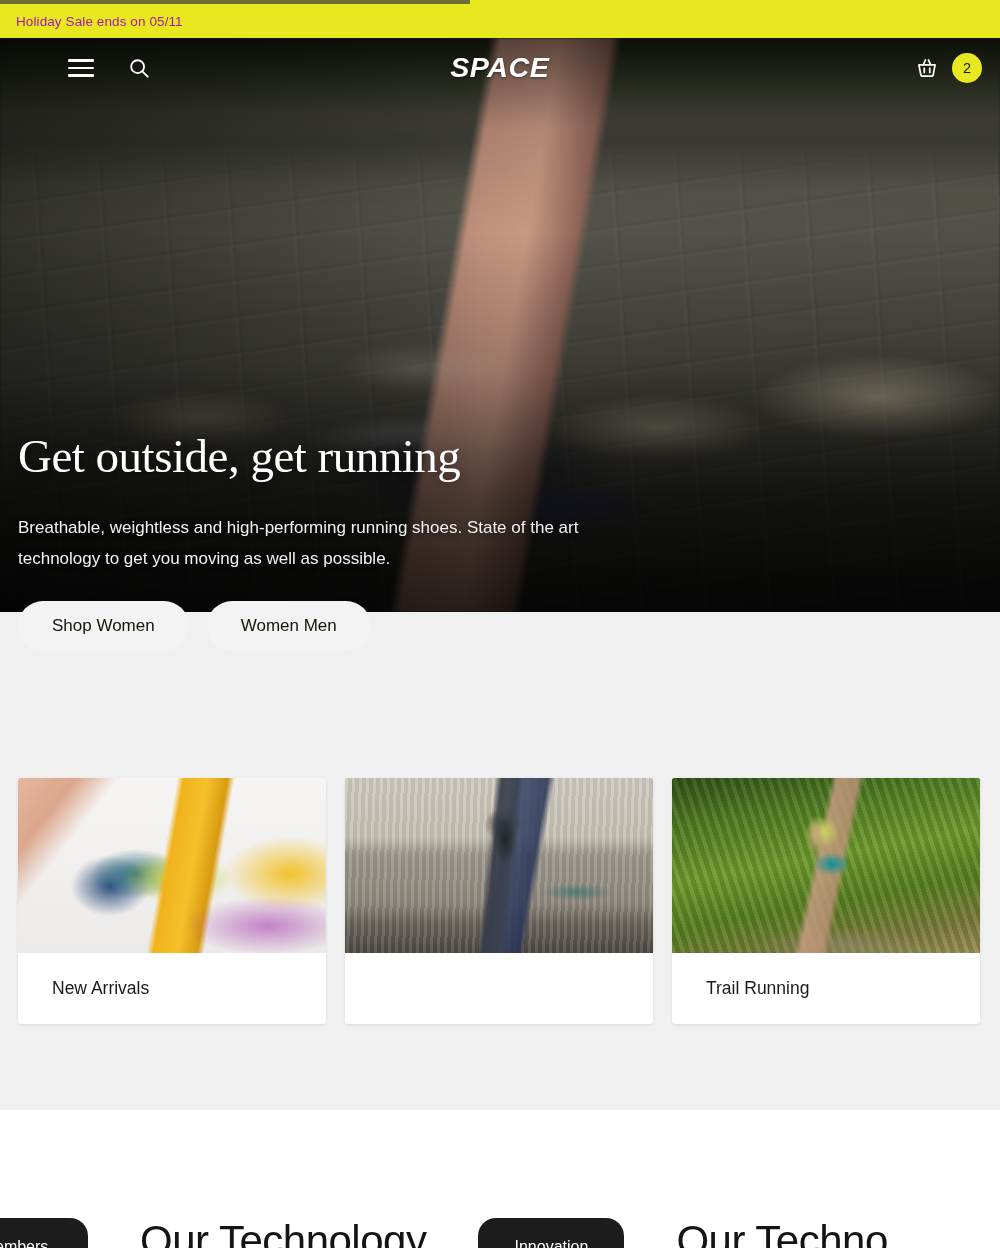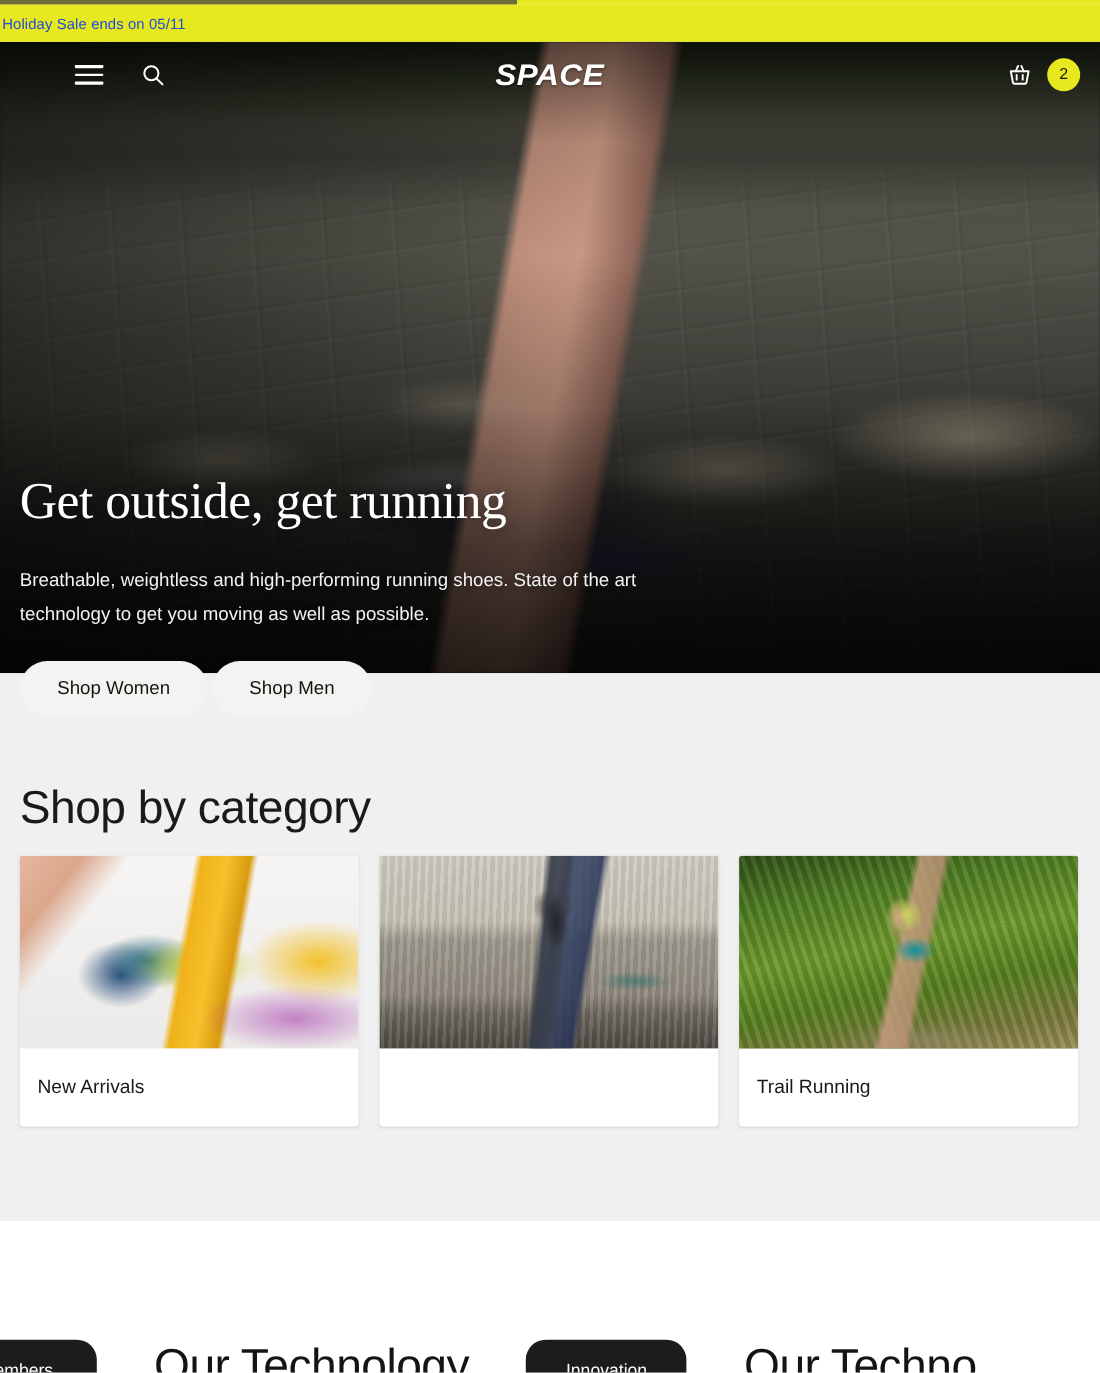--- a/index.html
+++ b/index.html
@@ -25,22 +25,22 @@
 
   
   .announce {
     position: absolute; top: 4px; left: 0;
     width: 1000px; height: 34px;
     background: #e8e81e;
     display: flex; align-items: center;
     z-index: 50;
   }
   .announce-text {
-    padding-left: 2px;
-    font-size: 13.5px; color: #1d4ed8; letter-spacing: .1px;
+    padding-left: 16px;
+    font-size: 13.5px; color: #a21caf; letter-spacing: .1px;
   }
 
   
   .hero {
     position: absolute; top: 38px; left: 0;
     width: 1000px; height: 574px;
     overflow: hidden;
     background: #2b2a27;
   }
   .hero-photo {
@@ -125,21 +125,21 @@
     color: #fff; letter-spacing: -.5px;
     text-shadow: 0 2px 10px rgba(0,0,0,.35);
     font-family: Liberation Serif, serif;
   }
   .hero-sub {
     margin-top: 31px;
     font-size: 17px; line-height: 1.85; color: #f2f2f2;
     max-width: 640px;
     text-shadow: 0 1px 6px rgba(0,0,0,.45);
   }
-  .hero-actions { margin-top: 26px; display: flex; gap: 4px; }
+  .hero-actions { margin-top: 26px; display: flex; gap: 18px; }
   .pill {
     background: #f3f3f3; color: #15150a;
     border: none; border-radius: 999px;
     padding: 15px 34px;
     font-size: 17px; font-family: "Liberation Sans", sans-serif;
     cursor: pointer;
   }
 
   
   .category {
@@ -158,21 +158,21 @@
   }
   .card {
     width: 308px; background: #fff;
     border-radius: 3px; overflow: hidden;
     box-shadow: 0 1px 3px rgba(0,0,0,.10);
     cursor: pointer;
   }
   .card-img { height: 175px; width: 100%; }
   .card-label {
     height: 71px; display: flex; align-items: center;
-    padding-left: 16px;
+    padding-left: 34px;
     font-size: 17.5px; color: #1a1a1a;
   }
 
   
   .img-new-arrivals {
     background-color: #f0eeec;
     background-image:
       radial-gradient(ellipse 120px 42px at 250px 148px, rgba(158,44,168,.55), rgba(158,44,168,0) 70%),
       linear-gradient(100deg, rgba(0,0,0,0) 47%, #f0b21a 49%, #f5c12b 56%, #d99a10 62%, rgba(0,0,0,0) 64%),
       radial-gradient(ellipse 92px 52px at 272px 96px, #f2c22c, rgba(242,194,44,0) 72%),
@@ -284,26 +284,25 @@
       </div>
       <div class="cart-badge">2</div>
     </div>
   </div>
 
   <div class="hero-copy">
     <h1 class="hero-title">Get outside, get running</h1>
     <p class="hero-sub">Breathable, weightless and high-performing running shoes. State of the art technology to get you moving as well as possible.</p>
     <div class="hero-actions">
       <button class="pill">Shop Women</button>
-      <button class="pill">Shop Men</button>
+      <button class="pill">Women Men</button>
     </div>
   </div>
 
   <div class="category">
-    <h2 class="section-title">Shop by category</h2>
     <div class="cards">
 
       <div class="card">
         <div class="card-img img-new-arrivals"></div>
         <div class="card-label">New Arrivals</div>
       </div>
 
       <div class="card">
         <div class="card-img img-road-running"></div>
       </div>

